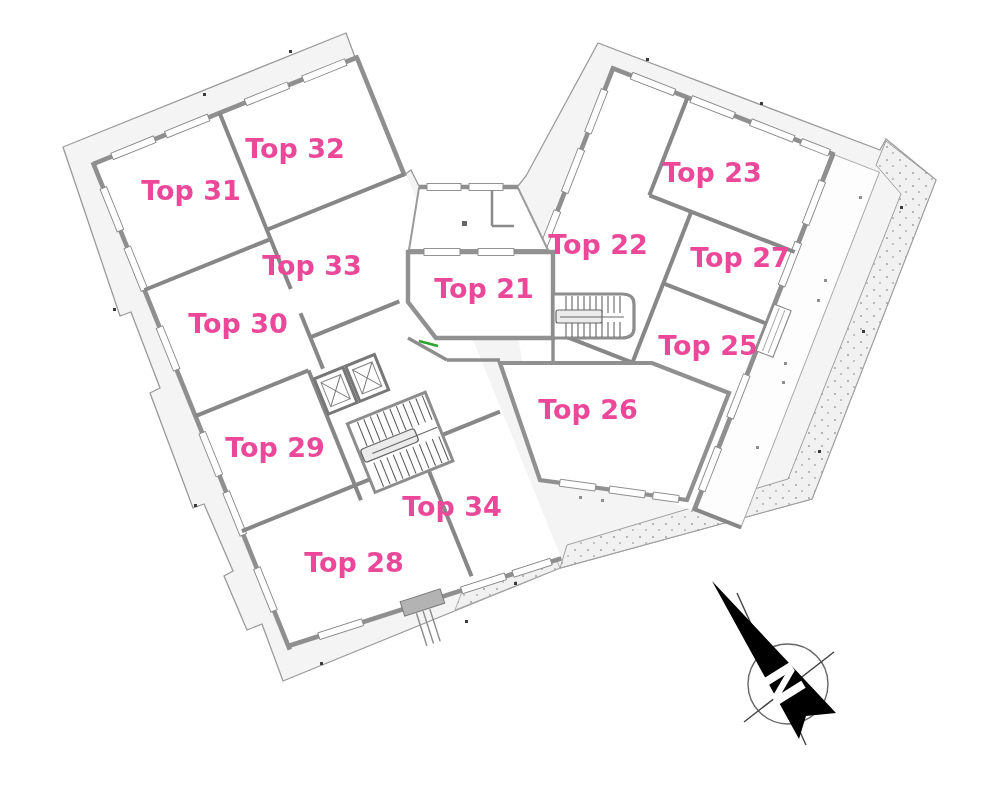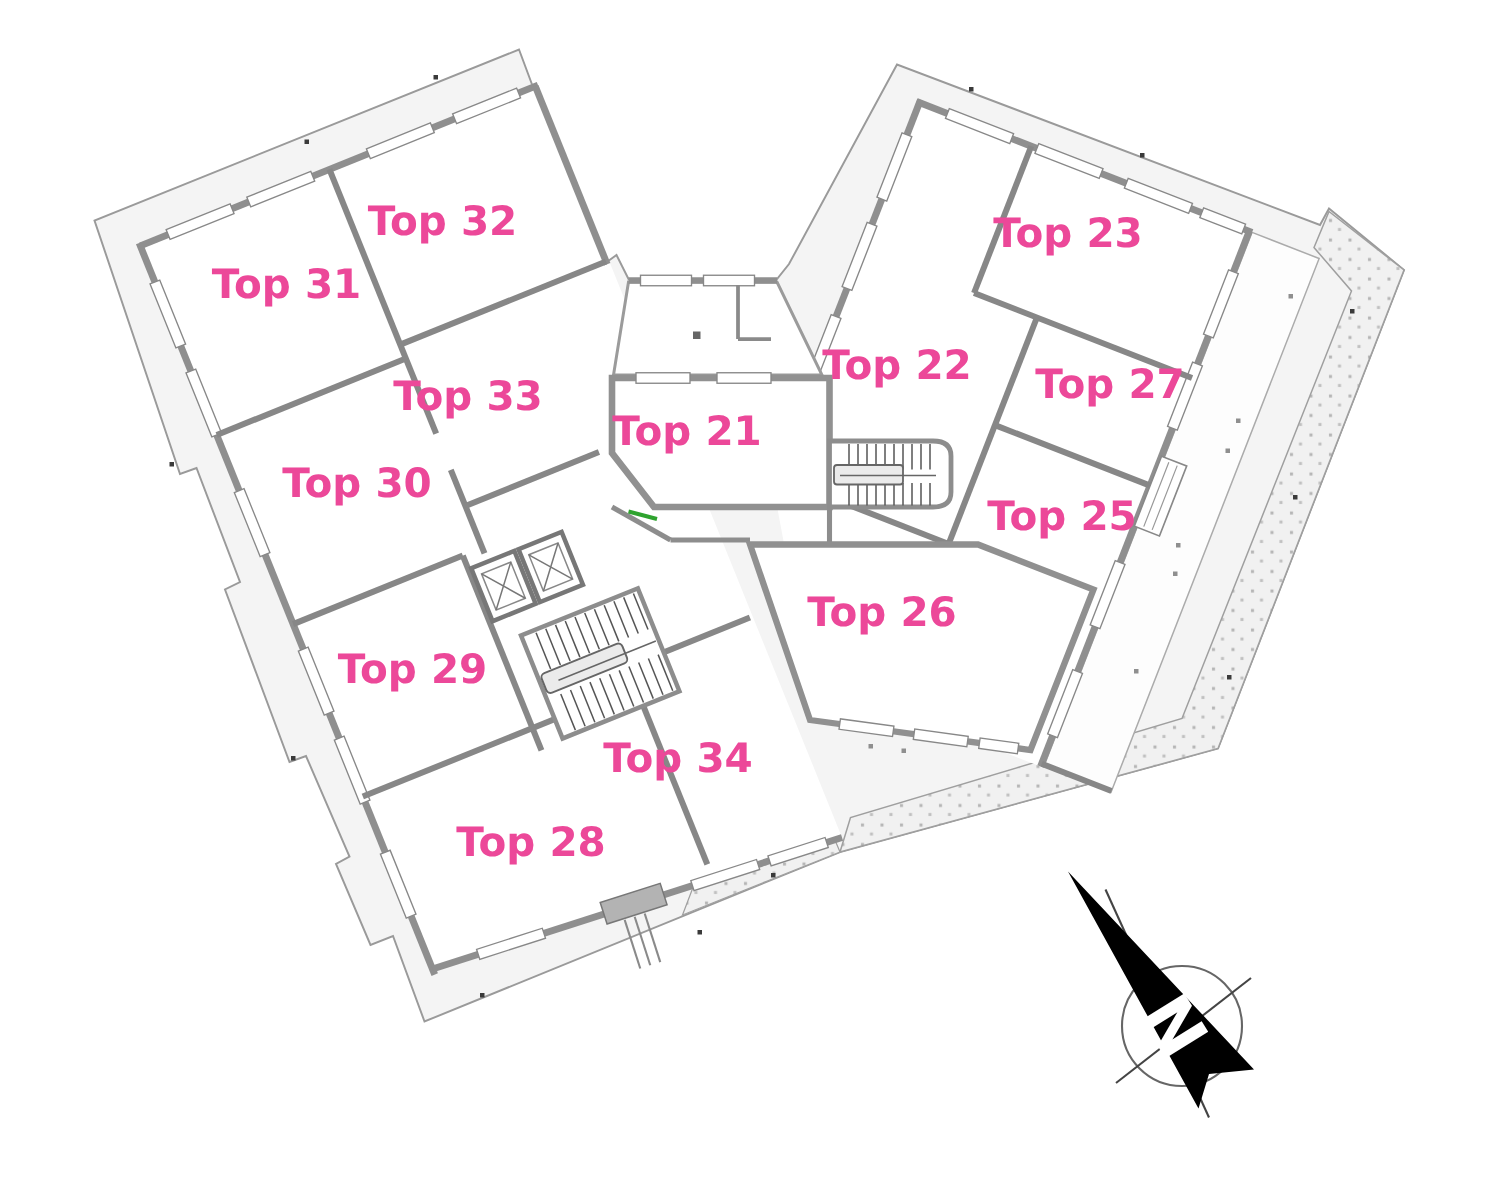--- a/index.html
+++ b/index.html
@@ -250,23 +250,23 @@
 
   <g>
     <circle cx="788" cy="684" r="40" fill="none" stroke="#666" stroke-width="1.4"></circle>
     <path d="M737,593 L806,745" stroke="#444" stroke-width="1.4"></path>
     <path d="M744,722 L834,652" stroke="#444" stroke-width="1.4"></path>
     <path d="M712,581 L836,713 L806,716 L799,739 Z" fill="#000"></path>
     <text x="784" y="700" transform="rotate(58 783 683)" font-size="46" font-weight="bold" fill="#fff" text-anchor="middle" font-family="DejaVu Sans, sans-serif">N</text>
   </g>
 </svg>
 
-<span class="room-label" style="left:458px;top:288px">Top 21</span>
+<span class="room-label" style="left:484px;top:288px">Top 21</span>
 <span class="room-label" style="left:598px;top:244px">Top 22</span>
-<span class="room-label" style="left:712px;top:156px">Top 23</span>
+<span class="room-label" style="left:712px;top:172px">Top 23</span>
 <span class="room-label" style="left:740px;top:257px">Top 27</span>
 <span class="room-label" style="left:708px;top:345px">Top 25</span>
 <span class="room-label" style="left:588px;top:409px">Top 26</span>
 <span class="room-label" style="left:452px;top:506px">Top 34</span>
 <span class="room-label" style="left:354px;top:562px">Top 28</span>
 <span class="room-label" style="left:275px;top:447px">Top 29</span>
 <span class="room-label" style="left:238px;top:323px">Top 30</span>
 <span class="room-label" style="left:191px;top:190px">Top 31</span>
 <span class="room-label" style="left:295px;top:148px">Top 32</span>
 <span class="room-label" style="left:312px;top:265px">Top 33</span>

